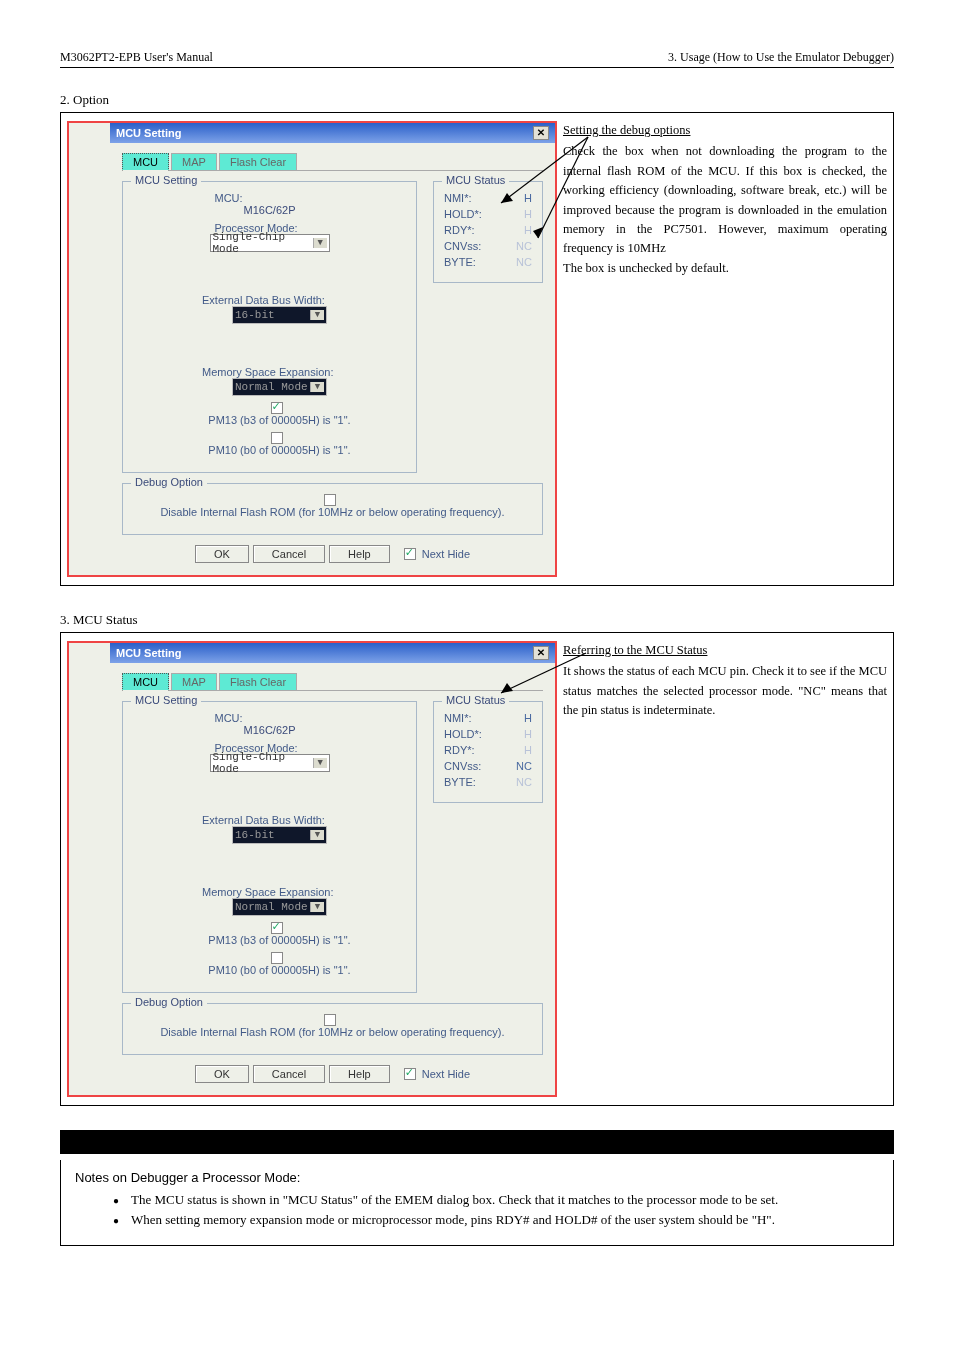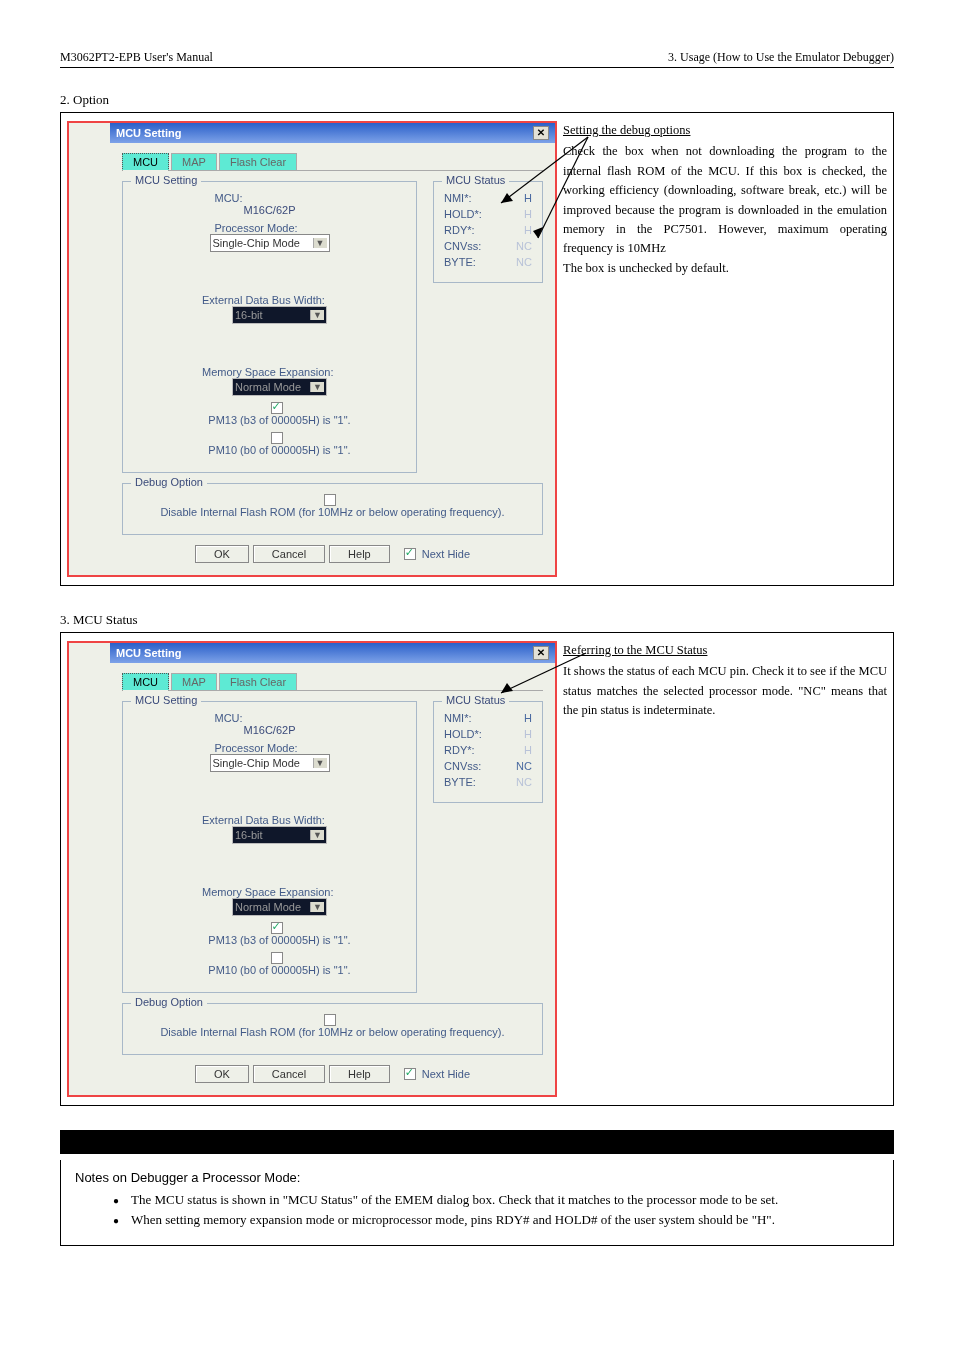--- a/index.html
+++ b/index.html
@@ -15,21 +15,21 @@
 .dialog-body { padding: 10px 12px 12px 12px; background: #eef0e8; }
 .tabs-row { display: flex; border-bottom: 1px solid #aaa; margin-bottom: 10px; }
 .tab { border: 1px solid #aaa; border-bottom: none; padding: 2px 10px; margin-right: 2px; background: #5eead4; font-size: 11px; color: #666; }
 .tab.active { border-bottom: 1px solid #eef0e8; margin-bottom: -1px; color: #000; border-top: 1px dotted #555; border-left: 1px dotted #555; border-right: 1px dotted #555; }
 .fieldset { border: 1px solid #a8b8c8; padding: 10px 10px 10px 10px; margin-bottom: 10px; position: relative; }
 .legend { position: absolute; top: -8px; left: 8px; background: #eef0e8; padding: 0 4px; color: #3a4a7a; font-size: 11px; }
 .row { display: flex; align-items: center; margin-bottom: 6px; flex-direction: column; }
 .lbl { color: #425a88; width: 110px; }
 .lbl2 { color: #425a88; width: 155px; margin-top: 36px; }
 .valtxt { color: #3a4a7a; }
-.select-box { background: #fff; border: 1px solid #888; padding: 0 2px; width: 120px; display: inline-flex; justify-content: space-between; align-items: center; height: 18px; color: #333; }
+.select-box { background: #fff; border: 1px solid #888; padding: 0 2px; width: 120px; display: inline-flex; justify-content: space-between; align-items: center; height: 18px; color: #333; font-family: Liberation Mono, monospace; }
 .select-box.disabled { background: #0f172a; border-color: #bbb; color: #999; }
 .select-arrow { background: #dcdccf; border-left: 1px solid #aaa; width: 14px; text-align: center; font-size: 9px; color: #555; }
 .checkbox { width: 12px; height: 12px; border: 1px solid #888; background: #fff; display: inline-block; margin-right: 6px; position: relative; flex-shrink: 0; }
 .checkbox.checked::after { content: "✓"; position: absolute; top: -3px; left: 0; color: #2a6; font-size: 11px; }
 .status-box { display: inline-block; }
 .status-row { display: flex; justify-content: space-between; width: 88px; margin-bottom: 4px; color: #425a88; }
 .status-val { color: #4a6aa0; }
 .btn-row { display: flex; justify-content: center; gap: 4px; align-items: center; margin-top: 8px; }
 .win-btn { background: #eef0e8; border: 1px solid #888; padding: 2px 18px; box-shadow: 1px 1px 0 #fff inset; font-size: 11px; color: #333; }
 .info-box { flex: 1; font-size: 12.5px; line-height: 1.55; text-align: justify; position: relative; }

